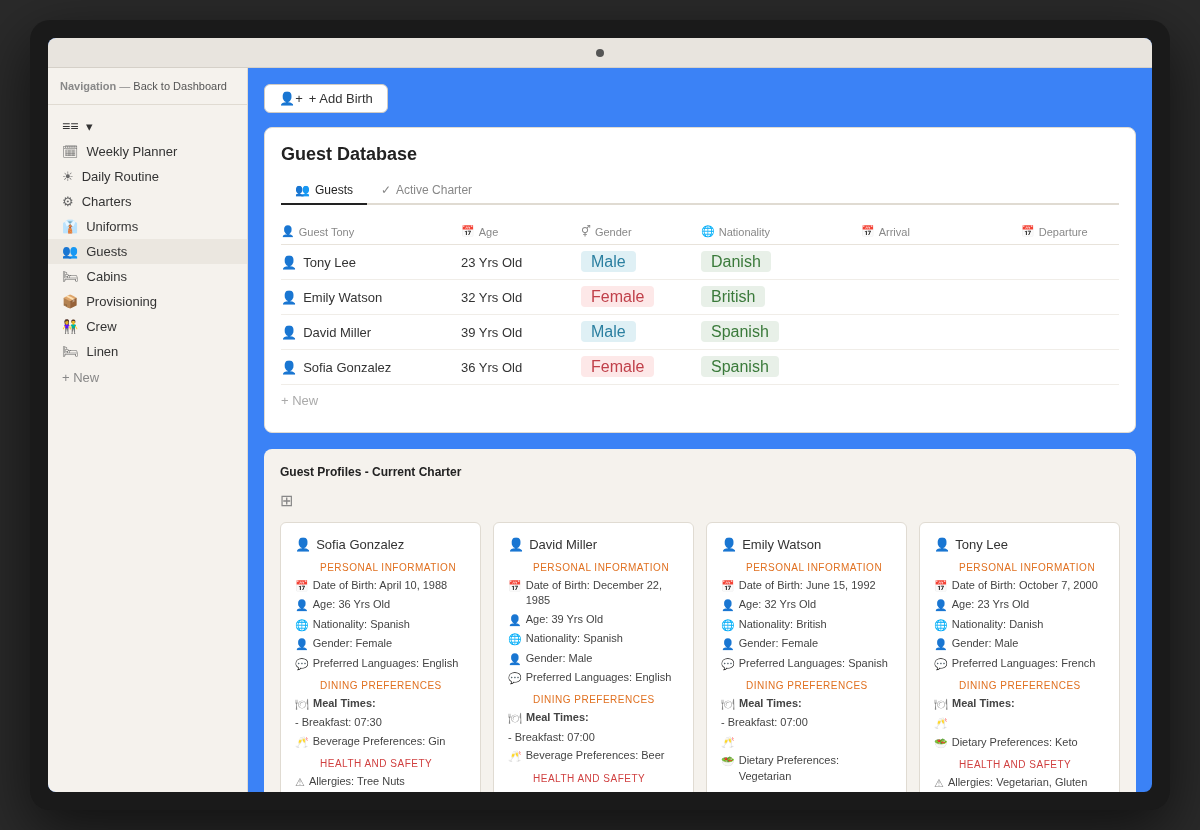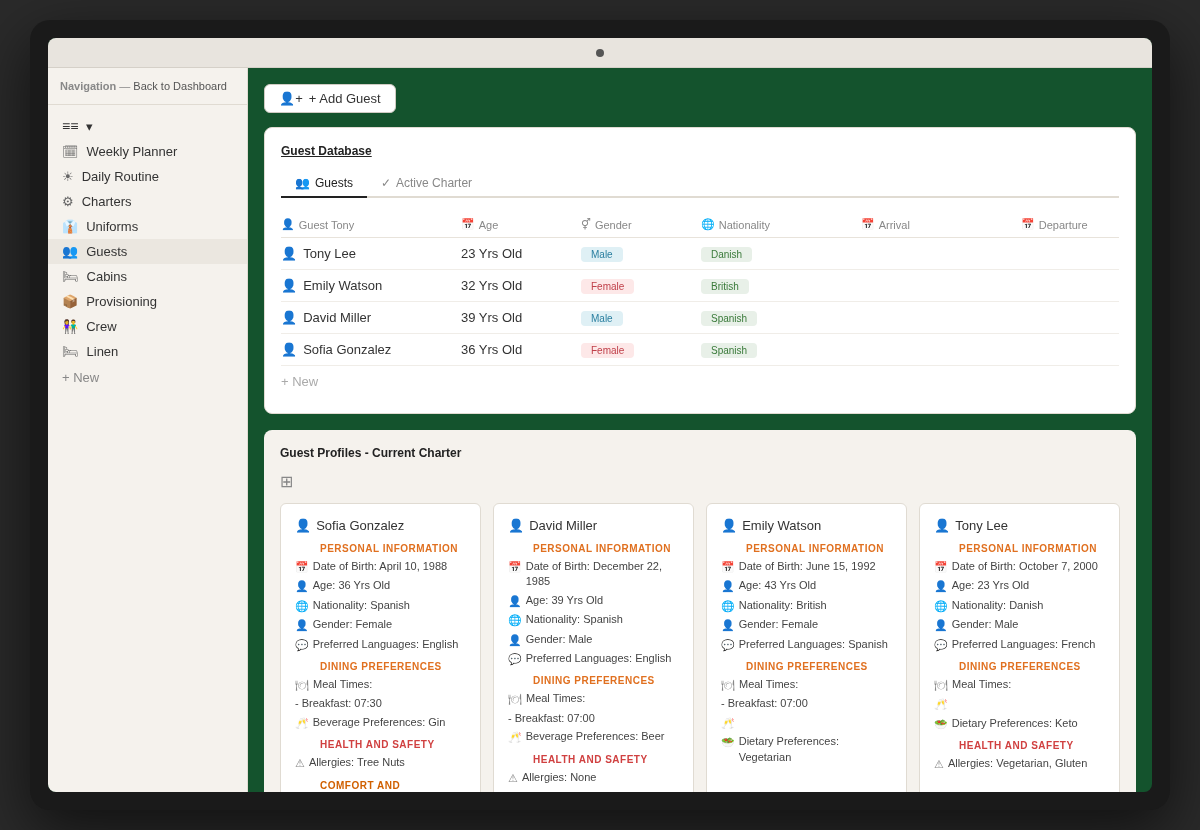--- a/index.html
+++ b/index.html
@@ -16,21 +16,21 @@
       height: 790px;
       background: #1a1a1a;
       border-radius: 20px;
       padding: 18px;
       position: relative;
       box-shadow: 0 20px 60px rgba(0,0,0,0.6);
     }
     .screen {
       width: 100%;
       height: 100%;
-      background: #14532d;
+      background: #3b82f6;
       border-radius: 8px;
       overflow: hidden;
       display: flex;
       flex-direction: column;
     }
     .top-bar {
       height: 30px;
       background: #e8e4de;
       display: flex;
       align-items: center;
@@ -111,25 +111,24 @@
       color: #333;
     }
     .guest-database-card {
       background: white;
       border: 1px solid #e0dbd2;
       border-radius: 8px;
       padding: 16px;
       margin-bottom: 16px;
     }
     .card-title {
-      font-size: 12px;
+      font-size: 18px;
       font-weight: 600;
       color: #222;
       margin-bottom: 12px;
-      text-decoration: underline;
     }
     .tab-bar {
       display: flex;
       gap: 0;
       border-bottom: 2px solid #e0dbd2;
       margin-bottom: 14px;
     }
     .tab {
       padding: 6px 14px;
       font-size: 12px;
@@ -170,21 +169,21 @@
       display: flex;
       align-items: center;
       gap: 6px;
       font-size: 13px;
       color: #333;
     }
     .guest-icon { color: #aaa; font-size: 13px; }
     .badge {
       padding: 2px 10px;
       border-radius: 4px;
-      font-size: 10px;
+      font-size: 16px;
       font-weight: 500;
     }
     .badge-male { background: #dff0f5; color: #2a7fa0; }
     .badge-female { background: #fde8e8; color: #c0404a; }
     .badge-danish { background: #e8f0e8; color: #3a7a3a; }
     .badge-british { background: #e8f0e8; color: #3a7a3a; }
     .badge-spanish { background: #e8f0e8; color: #3a7a3a; }
     .table-new {
       padding: 8px 0;
       font-size: 13px;
@@ -224,41 +223,41 @@
       display: flex;
       align-items: center;
       gap: 5px;
       font-size: 13px;
       font-weight: 500;
       color: #333;
       margin-bottom: 10px;
     }
     .section-label {
       font-size: 10px;
-      font-weight: 700;
+      font-weight: 400;
       letter-spacing: 0.5px;
       margin-bottom: 5px;
       padding-left: 25px;
     }
     .section-personal { color: #e07020; }
     .section-dining { color: #e07020; }
     .section-health { color: #d04040; }
     .section-comfort { color: #d06000; }
     .profile-row {
       display: flex;
       align-items: flex-start;
       gap: 4px;
       font-size: 11px;
       color: #444;
       margin-bottom: 3px;
       line-height: 1.4;
     }
     .profile-icon { font-size: 11px; color: #888; flex-shrink: 0; margin-top: 1px; }
     .profile-section { margin-bottom: 8px; }
-    strong { font-weight: 400; }
+    strong { font-weight: 700; }
   </style>
 </head>
 <body>
 
 <div class="device-frame">
   <div class="screen">
     <div class="top-bar">
       <div class="camera-dot"></div>
     </div>
     <div class="app-container">
@@ -306,21 +305,21 @@
           <span>Linen</span>
         </div>
         <div class="sidebar-new">+ New</div>
       </div>
 
       <div class="main-content">
 
         <div class="toolbar">
           <button class="add-guest-btn">
             <span>👤+</span>
-            <span>+ Add Guest</span>
+            <span>+ Add Birth</span>
           </button>
         </div>
 
         <div class="guest-database-card">
           <div class="card-title">Guest Database</div>
 
           <div class="tab-bar">
             <div class="tab active">
               <span>👥</span>
               <span>Guests</span>
@@ -546,21 +545,21 @@
       <span>Emily Watson</span>
     </div>
     <div class="profile-section">
       <div class="section-label section-personal">PERSONAL INFORMATION</div>
       <div class="profile-row">
                     <span class="profile-icon">📅</span>
                     <span>Date of Birth: June 15, 1992</span>
                   </div>
       <div class="profile-row">
                     <span class="profile-icon">👤</span>
-                    <span>Age: 43 Yrs Old</span>
+                    <span>Age: 32 Yrs Old</span>
                   </div>
       <div class="profile-row">
                     <span class="profile-icon">🌐</span>
                     <span>Nationality: British</span>
                   </div>
       <div class="profile-row">
                     <span class="profile-icon">👤</span>
                     <span>Gender: Female</span>
                   </div>
       <div class="profile-row">

